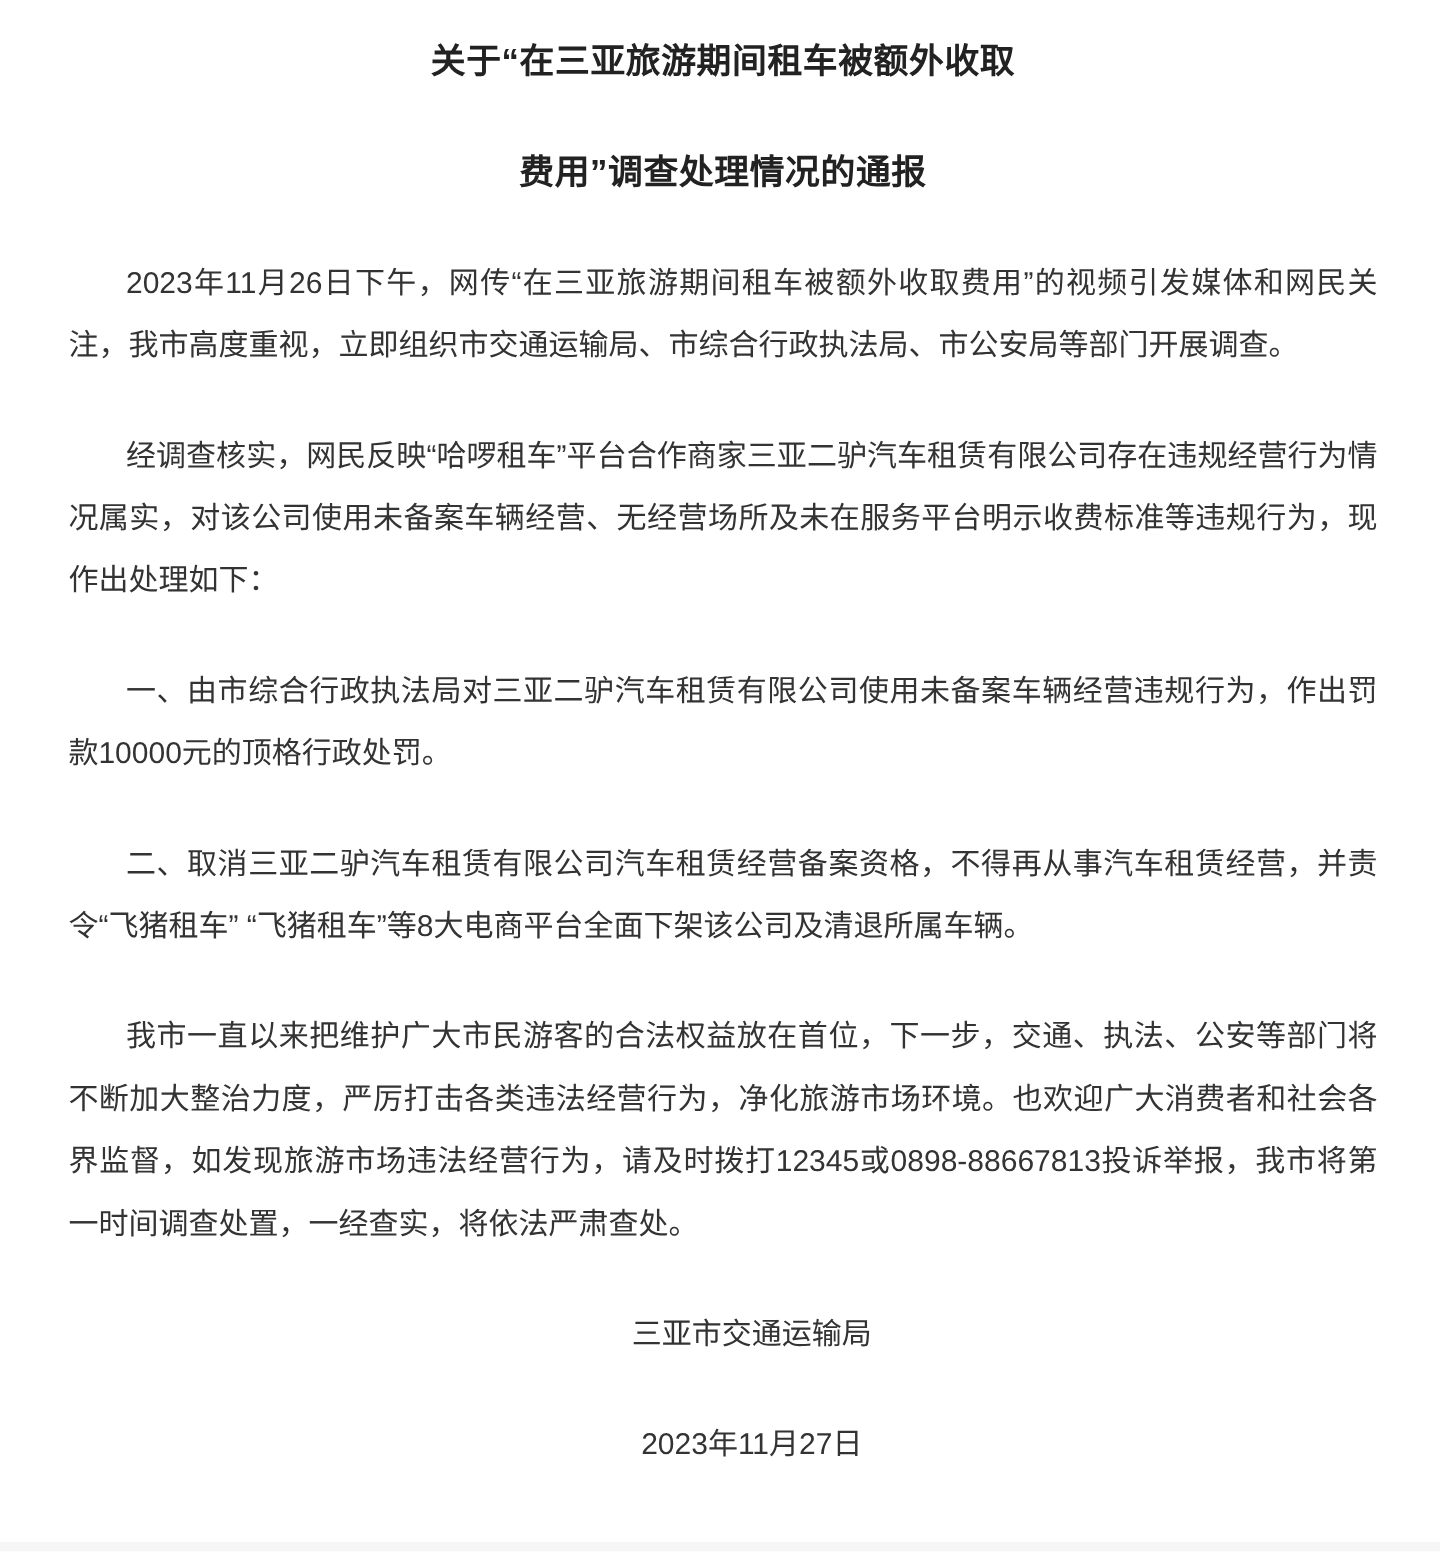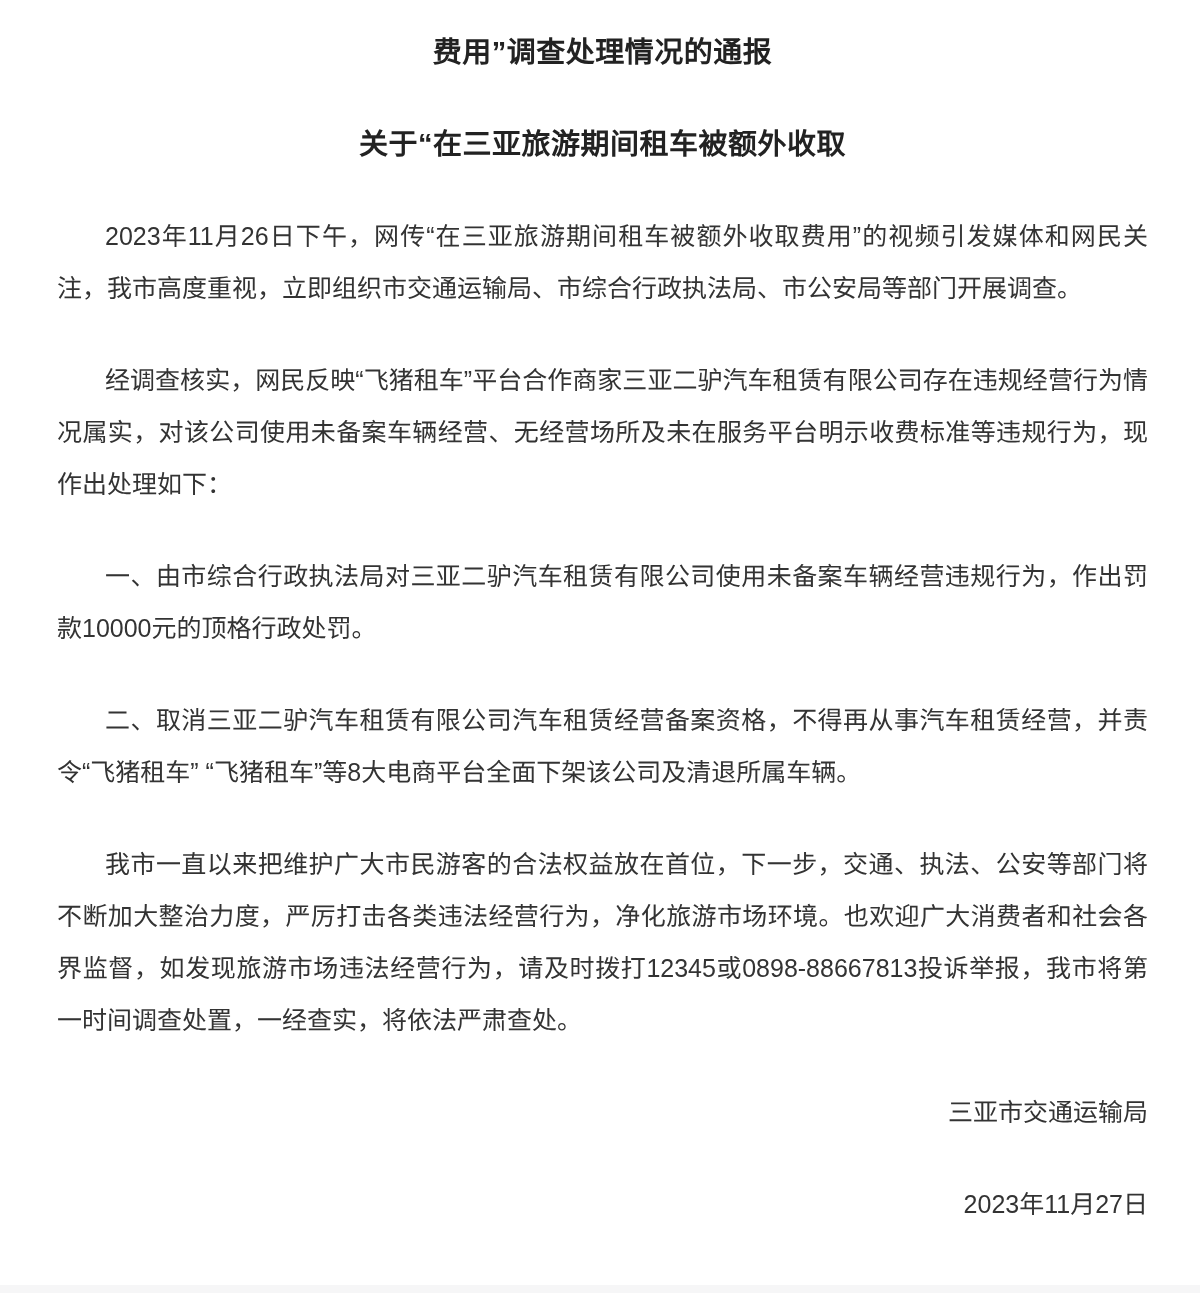--- a/index.html
+++ b/index.html
@@ -32,43 +32,43 @@
   .para {
     font-size: 25px;
     line-height: 52px;
     margin: 0 0 40px 0;
     text-align: justify;
     text-indent: 48px;
     color: #333333;
     word-break: break-all;
   }
   .para.no-justify {
-    text-align: right;
+    text-align: center;
   }
   .footer-strip {
     position: absolute;
     left: 0;
     bottom: 0;
     width: 100%;
     height: 8px;
     background: #f6f6f7;
   }
 </style>
 </head>
 <body>
 
 <div class="article">
 
+  <div class="title-line">关于“在三亚旅游期间租车被额外收取</div>
+
   <div class="title-line">费用”调查处理情况的通报</div>
-
-  <div class="title-line">关于“在三亚旅游期间租车被额外收取</div>
 
   <p class="para">2023年11月26日下午，网传“在三亚旅游期间租车被额外收取费用”的视频引发媒体和网民关注，我市高度重视，立即组织市交通运输局、市综合行政执法局、市公安局等部门开展调查。</p>
 
-  <p class="para">经调查核实，网民反映“飞猪租车”平台合作商家三亚二驴汽车租赁有限公司存在违规经营行为情况属实，对该公司使用未备案车辆经营、无经营场所及未在服务平台明示收费标准等违规行为，现作出处理如下：</p>
+  <p class="para">经调查核实，网民反映“哈啰租车”平台合作商家三亚二驴汽车租赁有限公司存在违规经营行为情况属实，对该公司使用未备案车辆经营、无经营场所及未在服务平台明示收费标准等违规行为，现作出处理如下：</p>
 
   <p class="para">一、由市综合行政执法局对三亚二驴汽车租赁有限公司使用未备案车辆经营违规行为，作出罚款10000元的顶格行政处罚。</p>
 
   <p class="para">二、取消三亚二驴汽车租赁有限公司汽车租赁经营备案资格，不得再从事汽车租赁经营，并责令“飞猪租车” “飞猪租车”等8大电商平台全面下架该公司及清退所属车辆。</p>
 
   <p class="para">我市一直以来把维护广大市民游客的合法权益放在首位，下一步，交通、执法、公安等部门将不断加大整治力度，严厉打击各类违法经营行为，净化旅游市场环境。也欢迎广大消费者和社会各界监督，如发现旅游市场违法经营行为，请及时拨打12345或0898-88667813投诉举报，我市将第一时间调查处置，一经查实，将依法严肃查处。</p>
 
   <p class="para no-justify">三亚市交通运输局</p>
 
   <p class="para no-justify">2023年11月27日</p>

